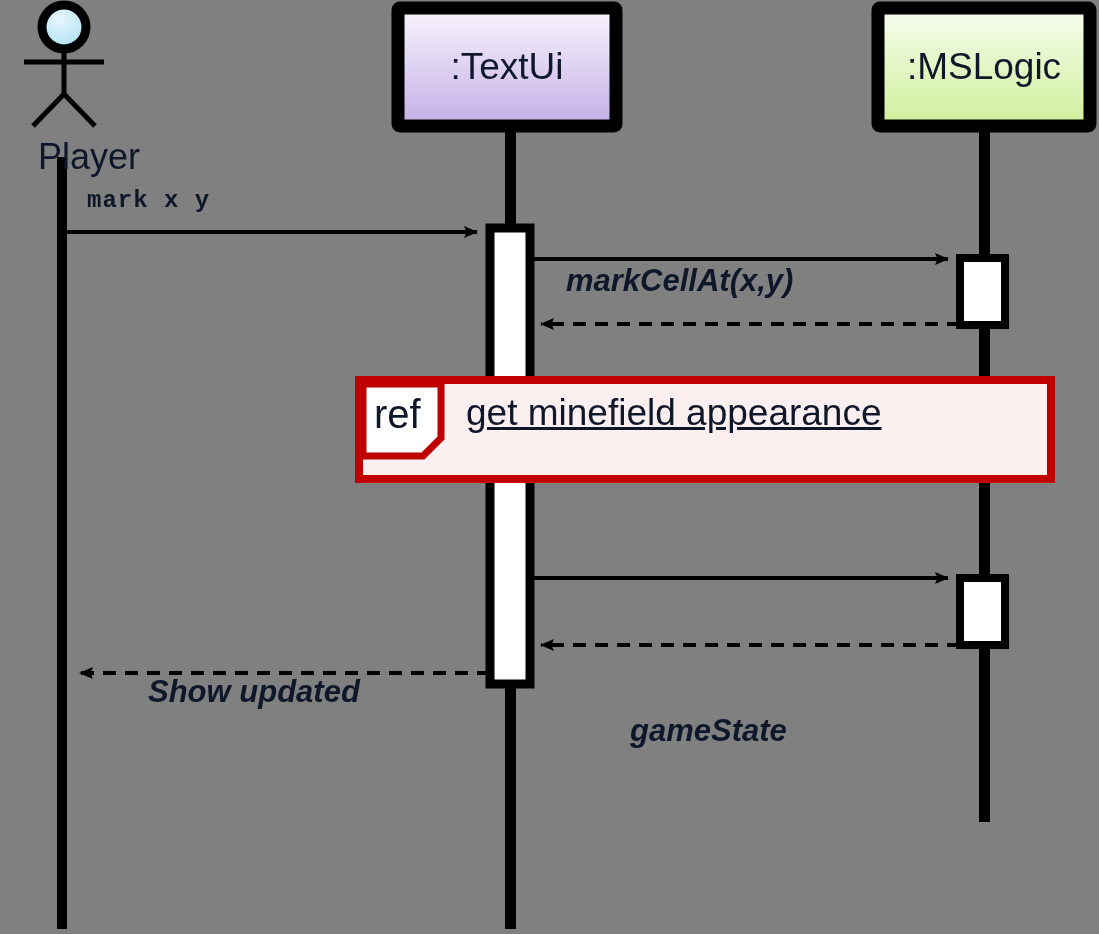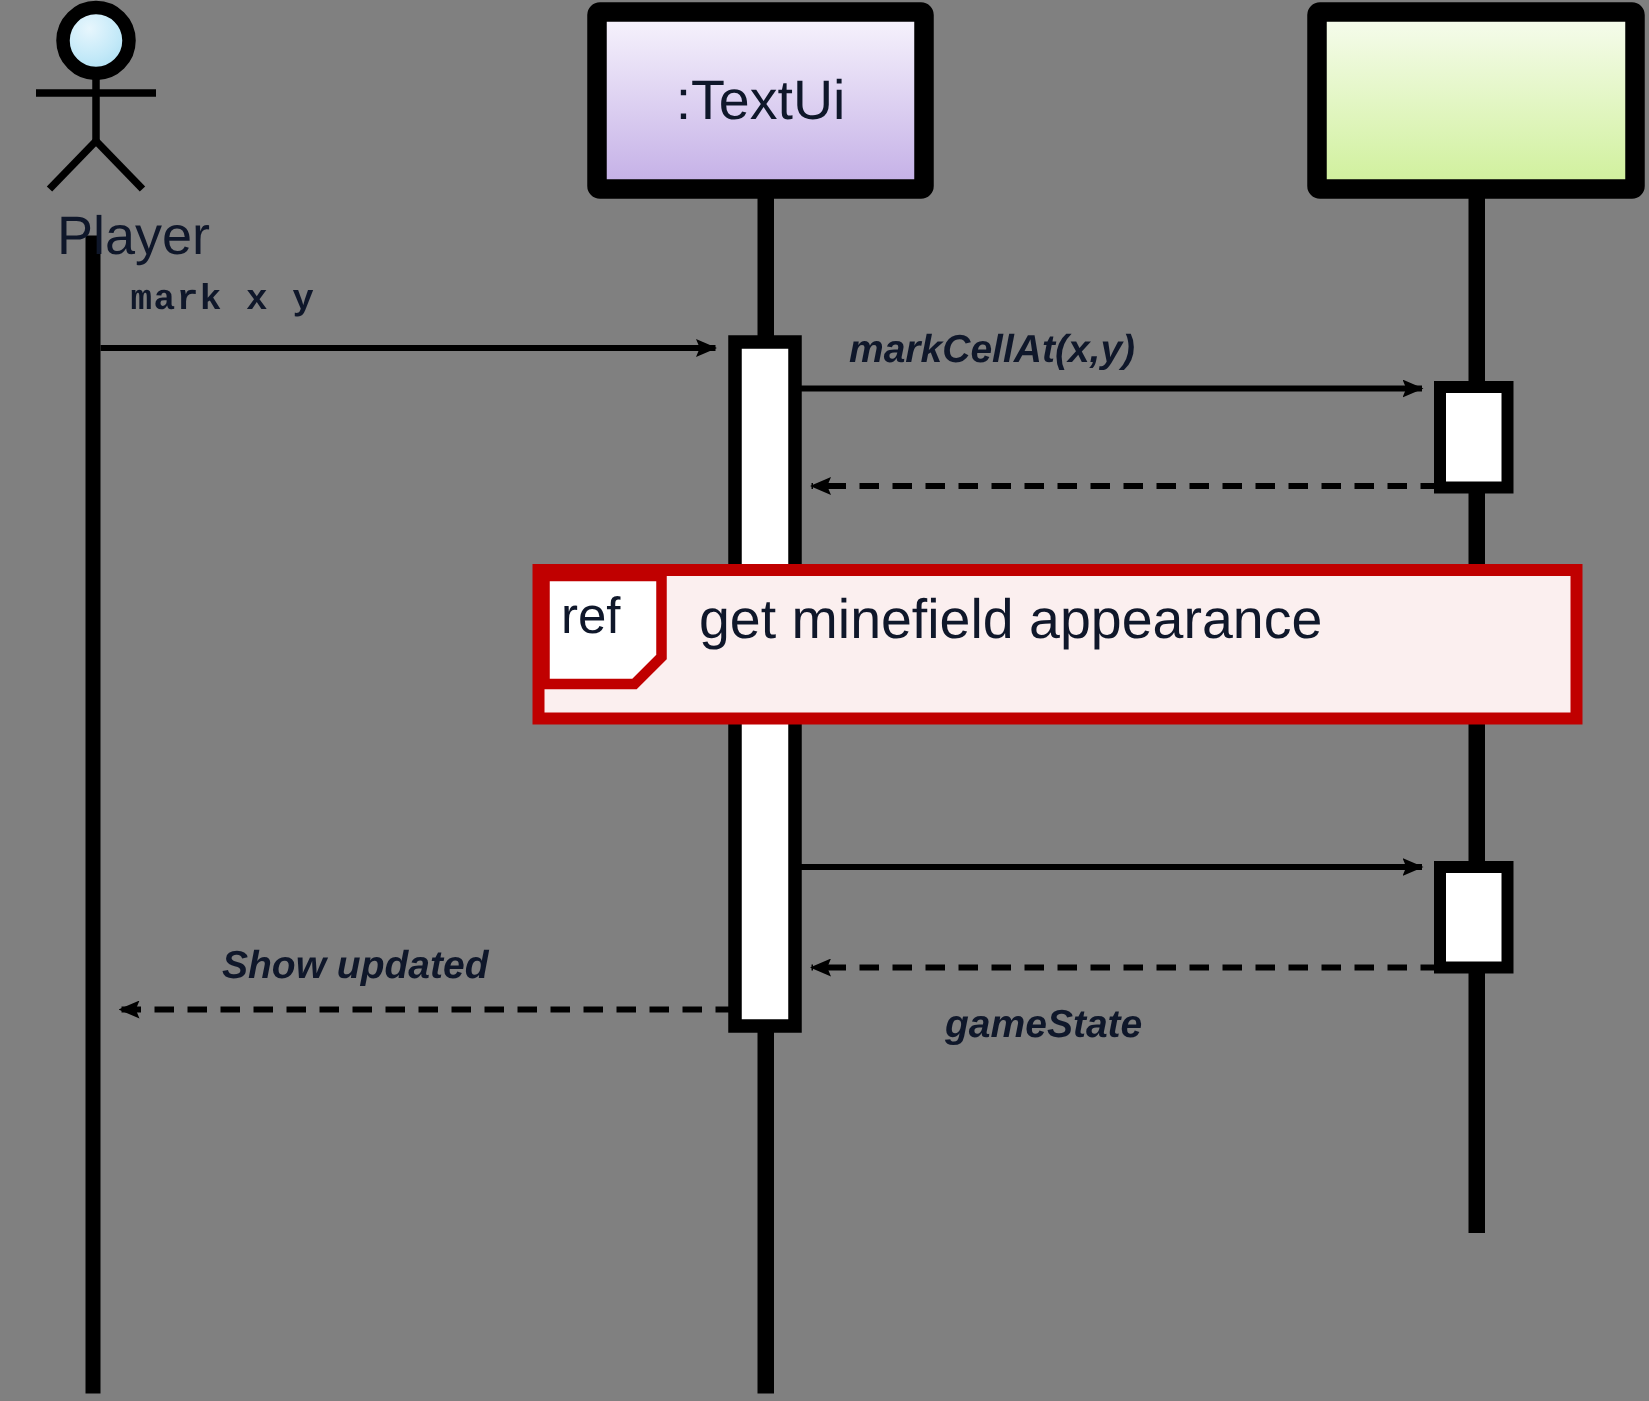--- a/index.html
+++ b/index.html
@@ -40,39 +40,41 @@
     text-align: center;
   }
   .actor-name {
     font-family: "Liberation Sans", sans-serif;
     font-size: 36px;
     font-weight: 400;
     margin-top: 28px;
   }
   .msg-label {
     font-family: "Liberation Sans", sans-serif;
-    font-size: 26px;
+    font-size: 31px;
     font-weight: 700;
     font-style: italic;
+    margin-top: 46px;
   }
   .msg-label-mono {
     font-family: "Liberation Mono", monospace;
     font-size: 24px;
     font-weight: 700;
     letter-spacing: 1px;
   }
   .frag-tab-label {
     font-family: "Liberation Sans", sans-serif;
-    font-size: 34px;
+    font-size: 40px;
     font-weight: 400;
   }
   .frag-body-label {
     font-family: "Liberation Sans", sans-serif;
     font-size: 37px;
     font-weight: 400;
+    text-decoration: underline;
   }
 </style>
 </head>
 <body>
 
 <div id="diagram-root">
 
   <svg id="diagram-svg" viewBox="0 0 1099 934" xmlns="http://www.w3.org/2000/svg">
     <defs>
       <linearGradient id="grad-textui" x1="0" y1="0" x2="0" y2="1">
@@ -141,20 +143,21 @@
     <g>
       <rect x="359" y="380" width="692" height="99" fill="#fbefef" stroke="#c00000" stroke-width="8"></rect>
       <path d="M 363 384 L 441 384 L 441 438 L 423 456 L 363 456 Z" fill="#ffffff" stroke="#c00000" stroke-width="7" stroke-linejoin="miter"></path>
     </g>
   </svg>
 
   <div class="lbl actor-name" style="left:38px; top:111px;">Player</div>
 
   <div class="lbl participant-name" style="left:398px; top:48px; width:218px;">:TextUi</div>
 
+  <div class="lbl participant-name" style="left:878px; top:48px; width:212px;">:MSLogic</div>
 
   <div class="lbl msg-label-mono" style="left:87px; top:189px;">mark x y</div>
 
   <div class="lbl msg-label" style="left:566px; top:219px;">markCellAt(x,y)</div>
 
 
   <div class="lbl msg-label" style="left:630px; top:669px;text-align:center;">gameState</div>
 
   <div class="lbl msg-label" style="left:148px; top:630px;">Show updated</div>
 

